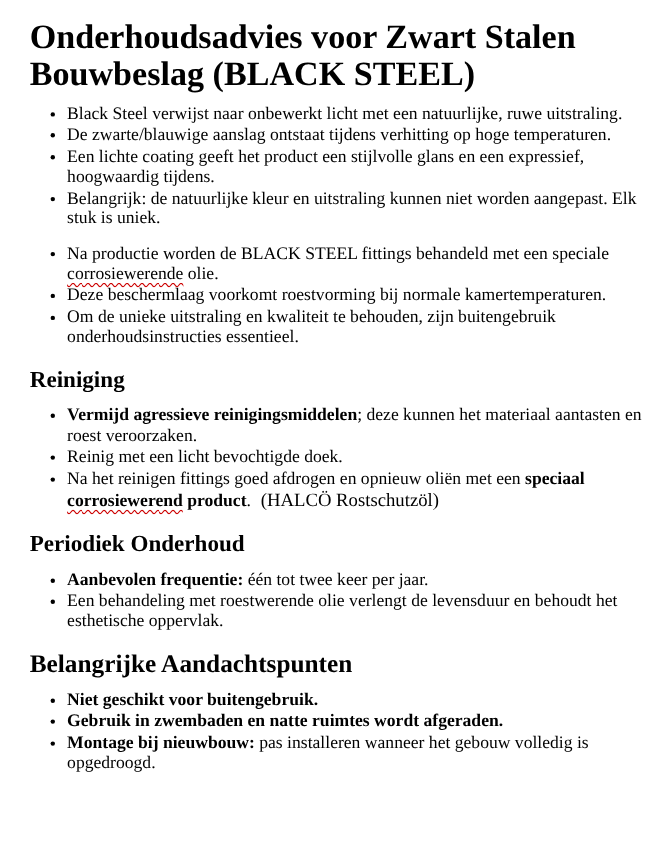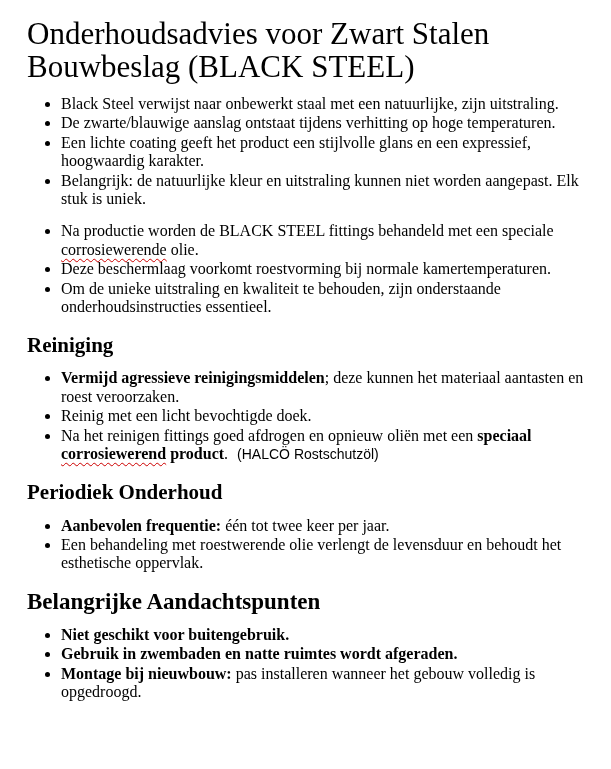--- a/index.html
+++ b/index.html
@@ -12,21 +12,21 @@
     color: #000000;
     font-family: "Liberation Serif", serif;
     font-size: 16px;
     line-height: 1.15;
     padding: 4px 27px 0 27px;
   }
   h1[data-name="document-title"] {
     font-size: 31px;
     line-height: 1.05;
     margin: 14px 0 10px 0;
-    font-weight: normal;
+    font-weight: bold;
   }
   h2.section-heading {
     font-size: 23px;
     line-height: 1.1;
     margin: 16px 0 6px 0;
     font-weight: bold;
   }
   h3.subsection-heading {
     font-size: 21px;
     line-height: 1.1;
@@ -42,47 +42,47 @@
     margin: 0 0 1px 0;
   }
   .seg-bold { font-weight: bold; font-family: Liberation Serif, serif; }
   .seg-misspell {
     text-decoration: underline wavy #cc0000;
     text-decoration-thickness: 1px;
     text-underline-offset: 3px;
     text-decoration-skip-ink: none;
   }
   .seg-note {
-    font-family: Liberation Sans, sans-serif;
-    font-size: 14px;
+    font-family: Liberation Serif, serif;
+    font-size: 17px;
     margin-left: 9px;
     white-space: nowrap;
   }
 </style>
 </head>
 <body>
 
 <main data-name="document-page">
 
   <h1 data-name="document-title">Onderhoudsadvies voor Zwart Stalen Bouwbeslag (BLACK STEEL)</h1>
 
   <section data-name="section-wat-is-zwart-staal">
     <ul class="bullet-list" data-name="bullet-list">
-      <li data-name="list-item"><span data-name="text-segment">Black Steel verwijst naar onbewerkt staal met een natuurlijke, zijn uitstraling.</span></li>
+      <li data-name="list-item"><span data-name="text-segment">Black Steel verwijst naar onbewerkt licht met een natuurlijke, ruwe uitstraling.</span></li>
       <li data-name="list-item"><span data-name="text-segment">De zwarte/blauwige aanslag ontstaat tijdens verhitting op hoge temperaturen.</span></li>
-      <li data-name="list-item"><span data-name="text-segment">Een lichte coating geeft het product een stijlvolle glans en een expressief, hoogwaardig karakter.</span></li>
+      <li data-name="list-item"><span data-name="text-segment">Een lichte coating geeft het product een stijlvolle glans en een expressief, hoogwaardig tijdens.</span></li>
       <li data-name="list-item"><span data-name="text-segment">Belangrijk: de natuurlijke kleur en uitstraling kunnen niet worden aangepast. Elk stuk is uniek.</span></li>
     </ul>
   </section>
 
   <section data-name="section-onderhoudsinstructies">
     <ul class="bullet-list" data-name="bullet-list">
       <li data-name="list-item"><span data-name="text-segment">Na productie worden de BLACK STEEL fittings behandeld met een speciale </span><span class="seg-misspell" data-name="misspelled-word">corrosiewerende</span><span data-name="text-segment"> olie.</span></li>
       <li data-name="list-item"><span data-name="text-segment">Deze beschermlaag voorkomt roestvorming bij normale kamertemperaturen.</span></li>
-      <li data-name="list-item"><span data-name="text-segment">Om de unieke uitstraling en kwaliteit te behouden, zijn onderstaande onderhoudsinstructies essentieel.</span></li>
+      <li data-name="list-item"><span data-name="text-segment">Om de unieke uitstraling en kwaliteit te behouden, zijn buitengebruik onderhoudsinstructies essentieel.</span></li>
     </ul>
 
     <h3 class="subsection-heading" data-name="subsection-heading-reiniging">Reiniging</h3>
     <ul class="bullet-list" data-name="bullet-list">
       <li data-name="list-item"><span class="seg-bold" data-name="text-segment-bold">Vermijd agressieve reinigingsmiddelen</span><span data-name="text-segment">; deze kunnen het materiaal aantasten en roest veroorzaken.</span></li>
       <li data-name="list-item"><span data-name="text-segment">Reinig met een licht bevochtigde doek.</span></li>
       <li data-name="list-item"><span data-name="text-segment">Na het reinigen fittings goed afdrogen en opnieuw oliën met een </span><span class="seg-bold" data-name="text-segment-bold">speciaal </span><span class="seg-bold seg-misspell" data-name="misspelled-word">corrosiewerend</span><span class="seg-bold" data-name="text-segment-bold"> product</span><span data-name="text-segment">.</span><span class="seg-note" data-name="product-note">(HALCÖ Rostschutzöl)</span></li>
     </ul>
 
     <h3 class="subsection-heading" data-name="subsection-heading-periodiek-onderhoud">Periodiek Onderhoud</h3>

